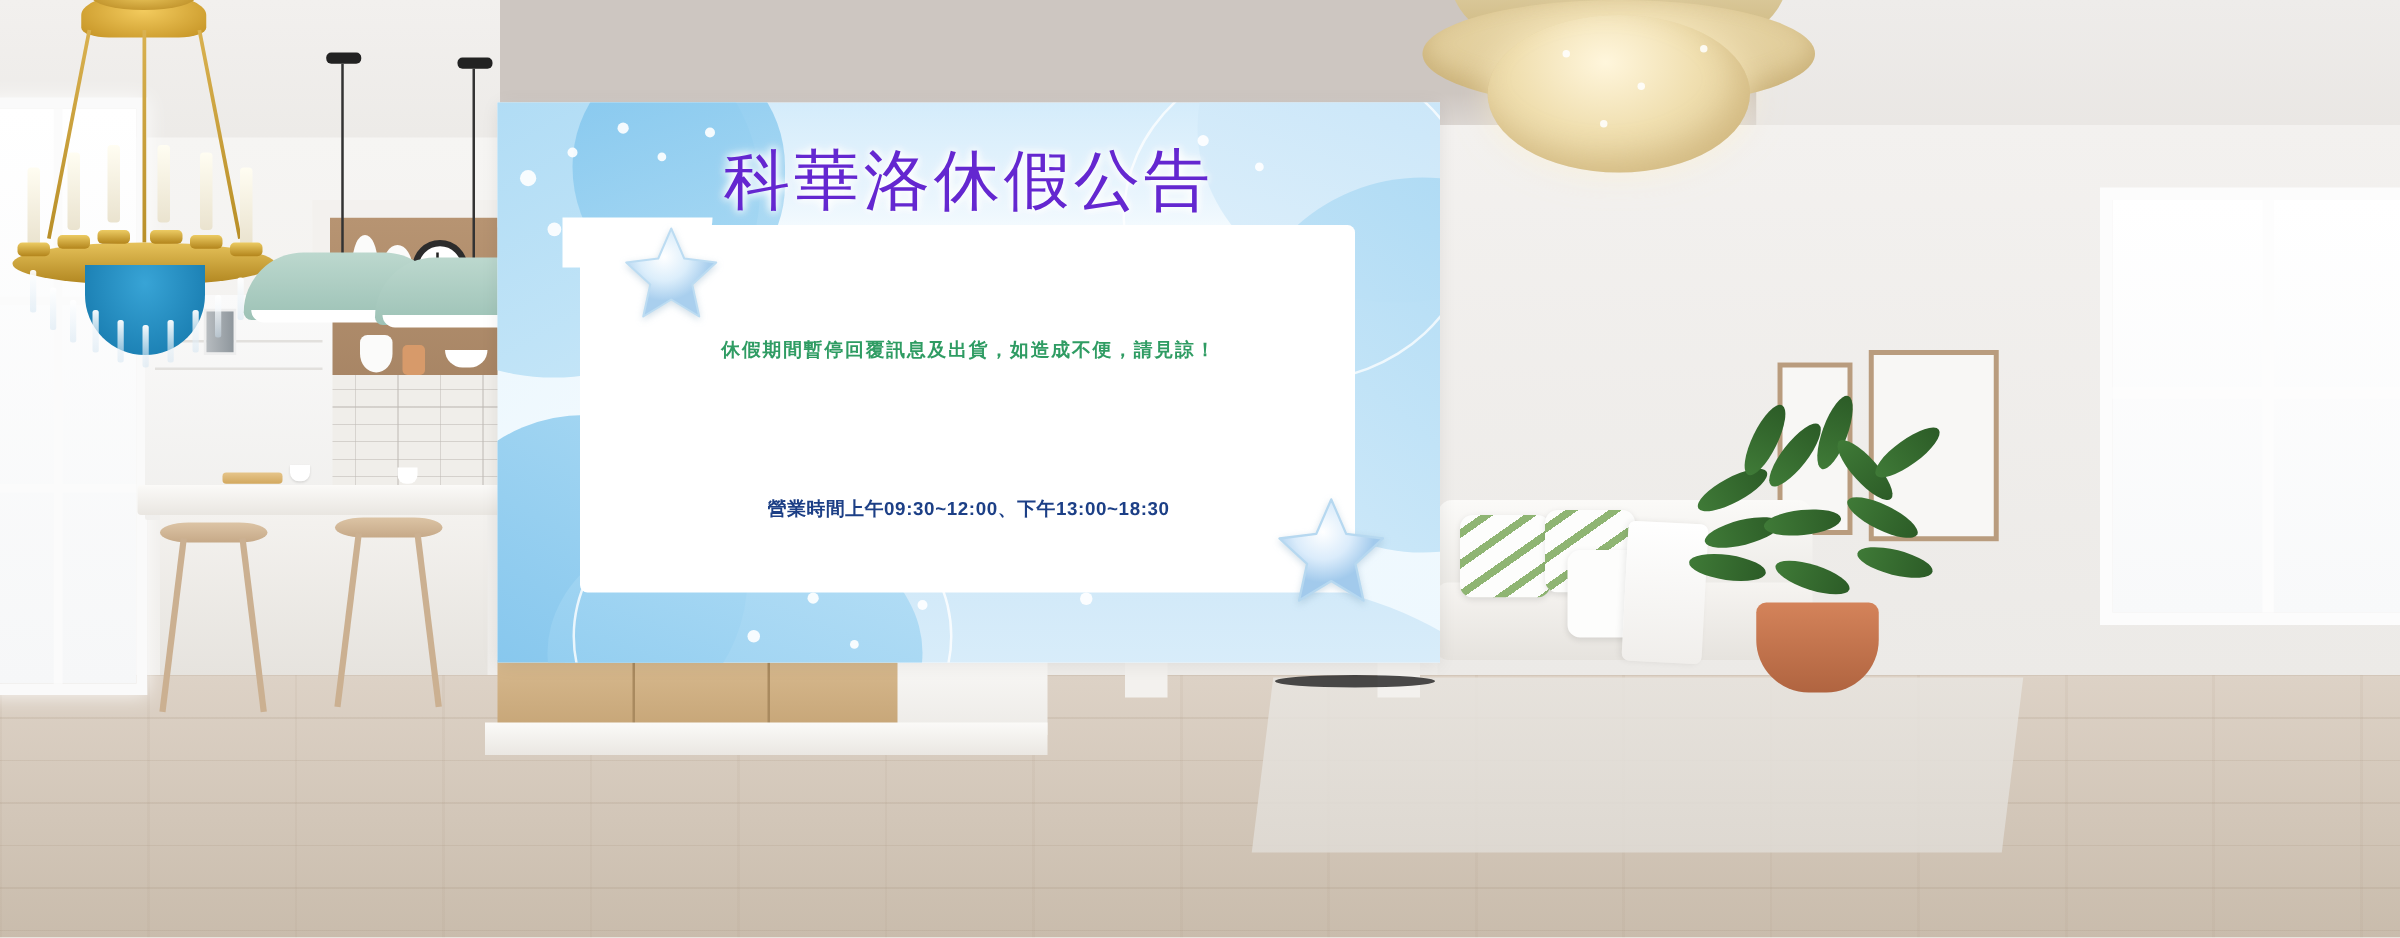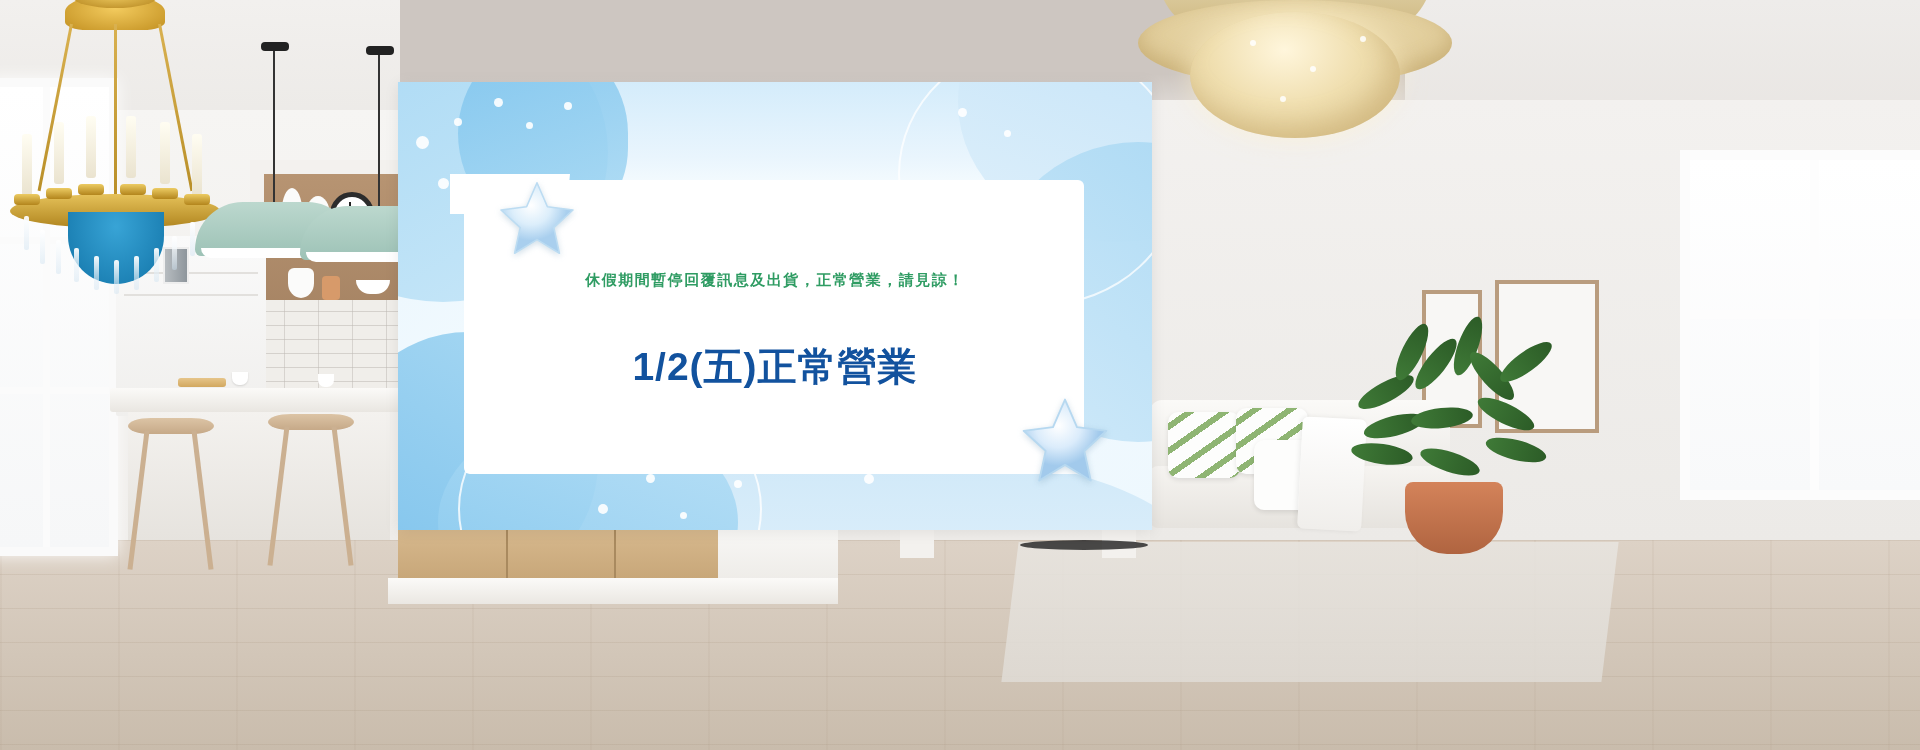--- a/index.html
+++ b/index.html
@@ -432,19 +432,20 @@
             <radialGradient id="sg2" cx="42%" cy="32%">
           <stop offset="0%" stop-color="#ffffff"></stop>
           <stop offset="55%" stop-color="#dbecfb"></stop>
           <stop offset="100%" stop-color="#a2caec"></stop>
         </radialGradient>
           </defs>
         <path d="M50 6 L63 36 L95 40 L71 62 L78 94 L50 77 L22 94 L29 62 L5 40 L37 36 Z" fill="url(#sg2)" stroke="#b6d8f0" stroke-width="2" stroke-linejoin="round"></path>
       </svg>
     </div>
 
-
-    <div class="bn-sub1">休假期間暫停回覆訊息及出貨，正常營業，請見諒！</div>
-
-    <div class="bn-h2">1/2(五)正常營業</div>
+    <div class="bn-title">科華洛休假公告</div>
+
+    <div class="bn-sub1">休假期間暫停回覆訊息及出貨，如造成不便，請見諒！</div>
+
+    <div class="bn-sub2">營業時間上午09:30~12:00、下午13:00~18:30</div>
   </div>
 
 </div>
 
 </body></html>

